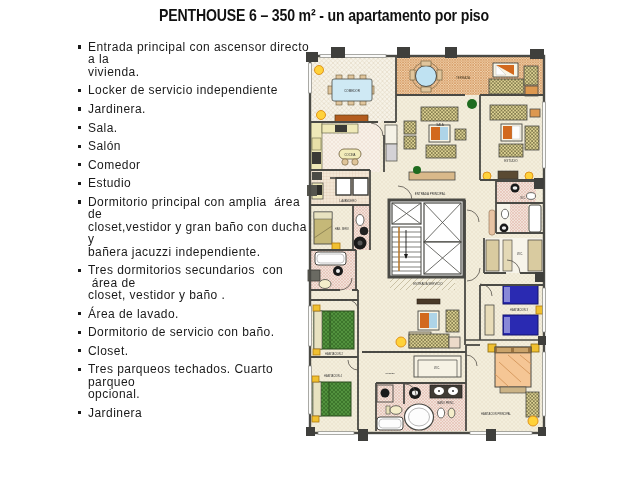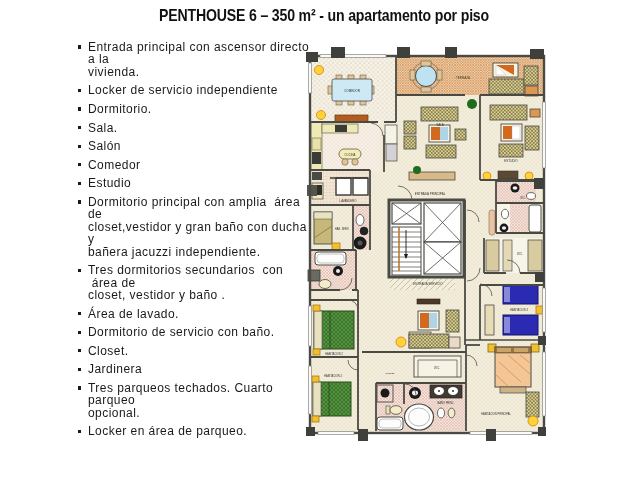--- a/index.html
+++ b/index.html
@@ -17,33 +17,32 @@
   svg{position:absolute;left:0;top:0;}
 </style>
 </head>
 <body>
 
 <div class="title">PENTHOUSE 6 – 350 m² - un apartamento por piso</div>
 
 <div class="list">
   <div class="it">Entrada principal con ascensor directo a la<br>vivienda.</div>
   <div class="it">Locker de servicio independiente</div>
-  <div class="it">Dormitorio.</div>
+  <div class="it">Jardinera.</div>
   <div class="it">Sala.</div>
   <div class="it">Salón</div>
   <div class="it">Comedor</div>
   <div class="it">Estudio</div>
   <div class="it">Dormitorio principal con amplia &nbsp;área de<br>closet,vestidor y gran baño con ducha y<br>bañera jacuzzi independiente.</div>
   <div class="it">Tres dormitorios secundarios &nbsp;con &nbsp;área de<br>closet, vestidor y baño .</div>
   <div class="it">Área de lavado.</div>
   <div class="it">Dormitorio de servicio con baño.</div>
   <div class="it">Closet.</div>
+  <div class="it">Tres parqueos techados. Cuarto parqueo<br>opcional.</div>
   <div class="it">Jardinera</div>
-  <div class="it">Tres parqueos techados. Cuarto parqueo<br>opcional.</div>
-  <div class="it">Locker en área de parqueo.</div>
 </div>
 
 <svg width="640" height="480" viewBox="0 0 640 480">
 <defs>
   <pattern id="hatchComedor" width="4.5" height="4.5" patternUnits="userSpaceOnUse">
     <rect width="4.5" height="4.5" fill="#f7f3e8"></rect>
     <path d="M0 4.5L4.5 0M0 0L4.5 4.5" stroke="#ded4bd" stroke-width="0.55"></path>
   </pattern>
   <pattern id="hatchTerr" width="2.6" height="2.6" patternUnits="userSpaceOnUse">
     <rect width="2.6" height="2.6" fill="#f0d2ae"></rect>

